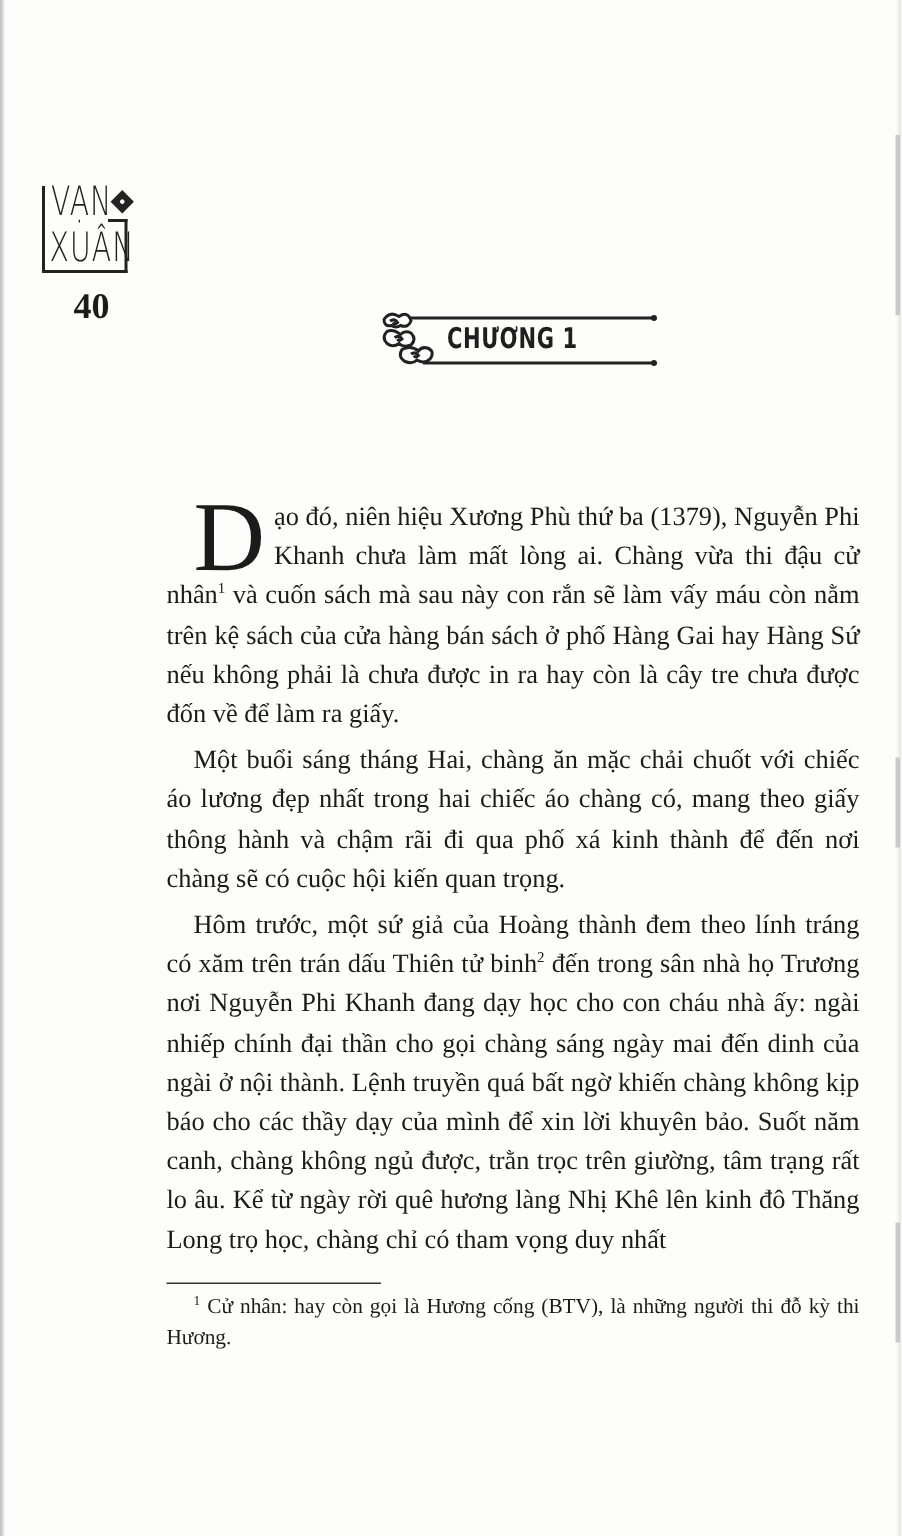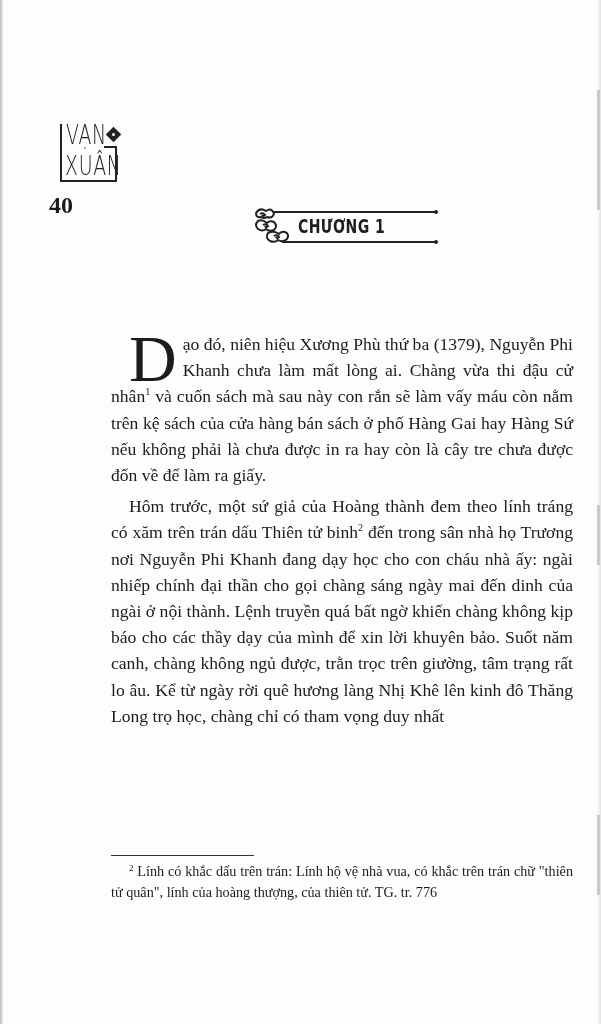--- a/index.html
+++ b/index.html
@@ -7,21 +7,21 @@
     width:601px; height:1024px; overflow:hidden; position:relative;
     background:#fdfdfc;
     font-family: "Liberation Serif", "DejaVu Serif", serif;
     color:#1b1b1b;
   }
   .left-edge { position:absolute; left:0; top:0; width:3px; height:1024px; background:linear-gradient(to right,#bdbdbd,#eeeeee); }
   .right-shadow { position:absolute; right:0; top:0; width:4px; height:1024px; background:linear-gradient(to left,#e4e4e4,#fdfdfc); }
   .right-mark { position:absolute; right:1px; width:3px; background:#c9c9c9; }
 
   
-  .logo { position:absolute; left:28px; top:120px; width:58px; height:62px;margin-left:32px; }
+  .logo { position:absolute; left:28px; top:120px; width:58px; height:62px; }
   .logo .bar-left { position:absolute; left:0; top:4px; width:2px; height:58px; background:#222; }
   .logo .bar-bottom { position:absolute; left:0; top:60px; width:57px; height:2px; background:#222; }
   .logo .bar-right { position:absolute; left:55px; top:26px; width:2px; height:36px; background:#222; }
   .logo .bar-top-right { position:absolute; left:44px; top:26px; width:13px; height:2px; background:#222; }
   .logo .word { position:absolute; font-family:"DejaVu Sans", sans-serif; font-weight:300; letter-spacing:1px; color:#222; transform:scaleX(0.7); transform-origin:left top; font-size:27px; line-height:27px; }
   .logo .w1 { left:6px; top:1px; }
   .logo .w2 { left:5px; top:32px; }
   .logo .diamond { position:absolute; left:48px; top:9px; width:11px; height:11px; background:#222; transform:rotate(45deg); }
   .logo .diamond::after { content:""; position:absolute; left:4px; top:4px; width:3px; height:3px; background:#fff; border-radius:50%; }
 
@@ -79,19 +79,20 @@
     <path d="M8 16 q-4 4 0 8 q4 3 8 0 q3 3 8 1 q4-4 0-8 q-4-2-7 1 q-5-4-9-2z" fill="#fff"></path>
     <path d="M13 20 q3-2 5 1 q-2 2-3 0"></path>
     <path d="M18 28 q-3 5 2 8 q5 2 8-1 q5 3 9-1 q3-5-2-7 q-4-1-6 2 q-5-4-11-1z" fill="#fff"></path>
     <path d="M24 31 q3-2 5 1 q-2 2-3 0"></path>
   </svg>
   <span class="title">CHƯƠNG 1</span>
 </div>
 
 <div class="body-text">
   <p class="first"><span class="dropcap">D</span><span>ạo đó, niên hiệu Xương Phù thứ ba (1379), Nguyễn Phi Khanh chưa làm mất lòng ai. Chàng vừa thi đậu cử nhân</span><sup>1</sup><span> và cuốn sách mà sau này con rắn sẽ làm vấy máu còn nằm trên kệ sách của cửa hàng bán sách ở phố Hàng Gai hay Hàng Sứ nếu không phải là chưa được in ra hay còn là cây tre chưa được đốn về để làm ra giấy.</span></p>
+  <p>Một buổi sáng tháng Hai, chàng ăn mặc chải chuốt với chiếc áo lương đẹp nhất trong hai chiếc áo chàng có, mang theo giấy thông hành và chậm rãi đi qua phố xá kinh thành để đến nơi chàng sẽ có cuộc hội kiến quan trọng.</p>
   <p><span>Hôm trước, một sứ giả của Hoàng thành đem theo lính tráng có xăm trên trán dấu Thiên tử binh</span><sup>2</sup><span> đến trong sân nhà họ Trương nơi Nguyễn Phi Khanh đang dạy học cho con cháu nhà ấy: ngài nhiếp chính đại thần cho gọi chàng sáng ngày mai đến dinh của ngài ở nội thành. Lệnh truyền quá bất ngờ khiến chàng không kịp báo cho các thầy dạy của mình để xin lời khuyên bảo. Suốt năm canh, chàng không ngủ được, trằn trọc trên giường, tâm trạng rất lo âu. Kể từ ngày rời quê hương làng Nhị Khê lên kinh đô Thăng Long trọ học, chàng chỉ có tham vọng duy nhất</span></p>
 </div>
 
 <div class="fn-rule"></div>
 <div class="footnotes">
-  <p><sup>2</sup> <span>Lính có khắc dấu trên trán: Lính hộ vệ nhà vua, có khắc trên trán chữ "thiên tử quân", lính của hoàng thượng, của thiên tử. TG. tr. 776</span></p>
+  <p><sup>1</sup> <span>Cử nhân: hay còn gọi là Hương cống (BTV), là những người thi đỗ kỳ thi Hương.</span></p>
 </div>
 
 </body></html>

